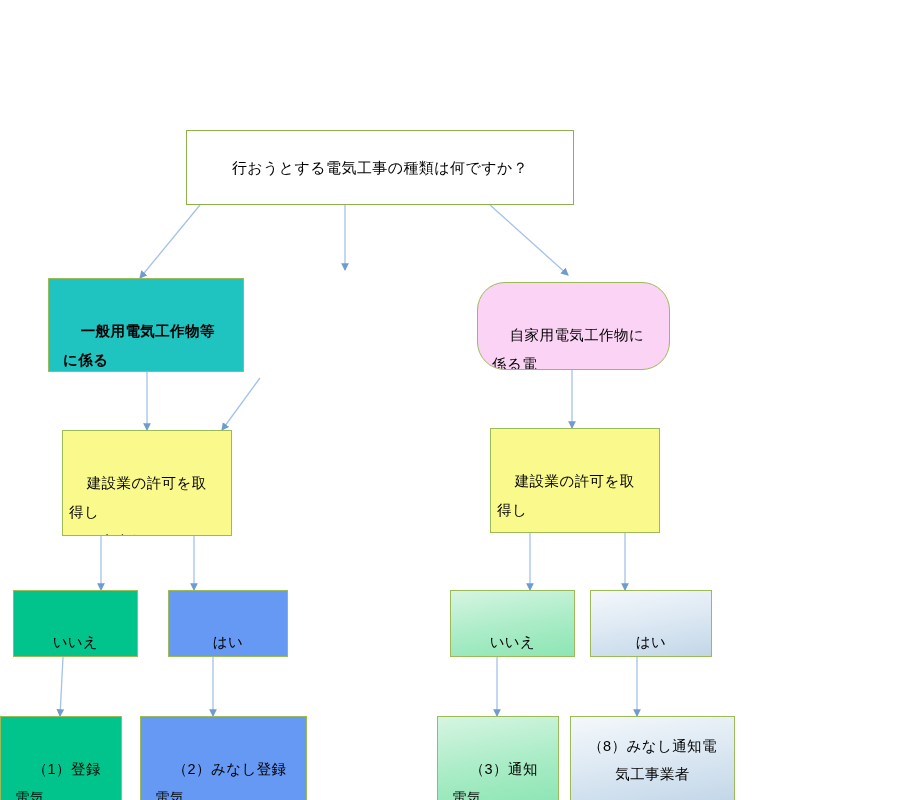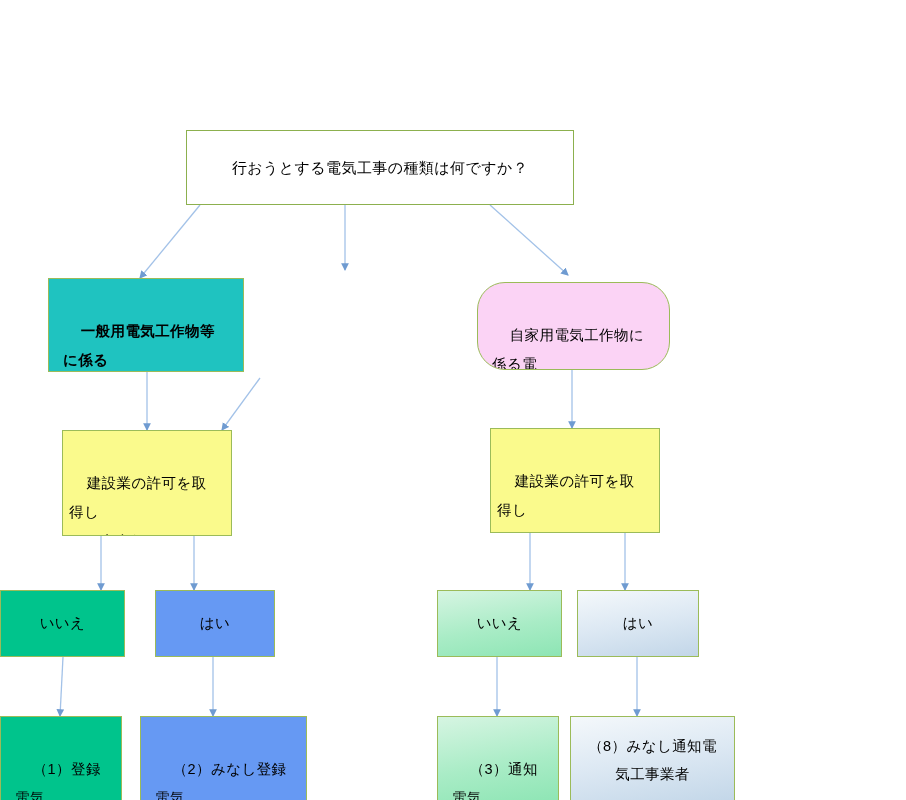--- a/index.html
+++ b/index.html
@@ -50,24 +50,25 @@
   .node.green  { background: #00C48C; }
   .node.blue   { background: #6699F3; }
   .node.greengrad {
     background: linear-gradient(170deg, #D6F5E2 0%, #A9ECC6 55%, #8DE5B4 100%);
   }
   .node.bluegrad {
     background: linear-gradient(170deg, #F4F8FB 0%, #DCE8F3 50%, #C2D6E8 100%);
   }
   .node.center-label {
     display: flex;
-    align-items: center;
+    align-items: flex-end;
     justify-content: center;
     text-align: center;
     padding: 0;
+    margin-left: 13px;
   }
   .node.center-block {
     display: flex;
     align-items: center;
     justify-content: center;
     text-align: center;
     padding: 0 10px;
   }
 </style>
 </head>

